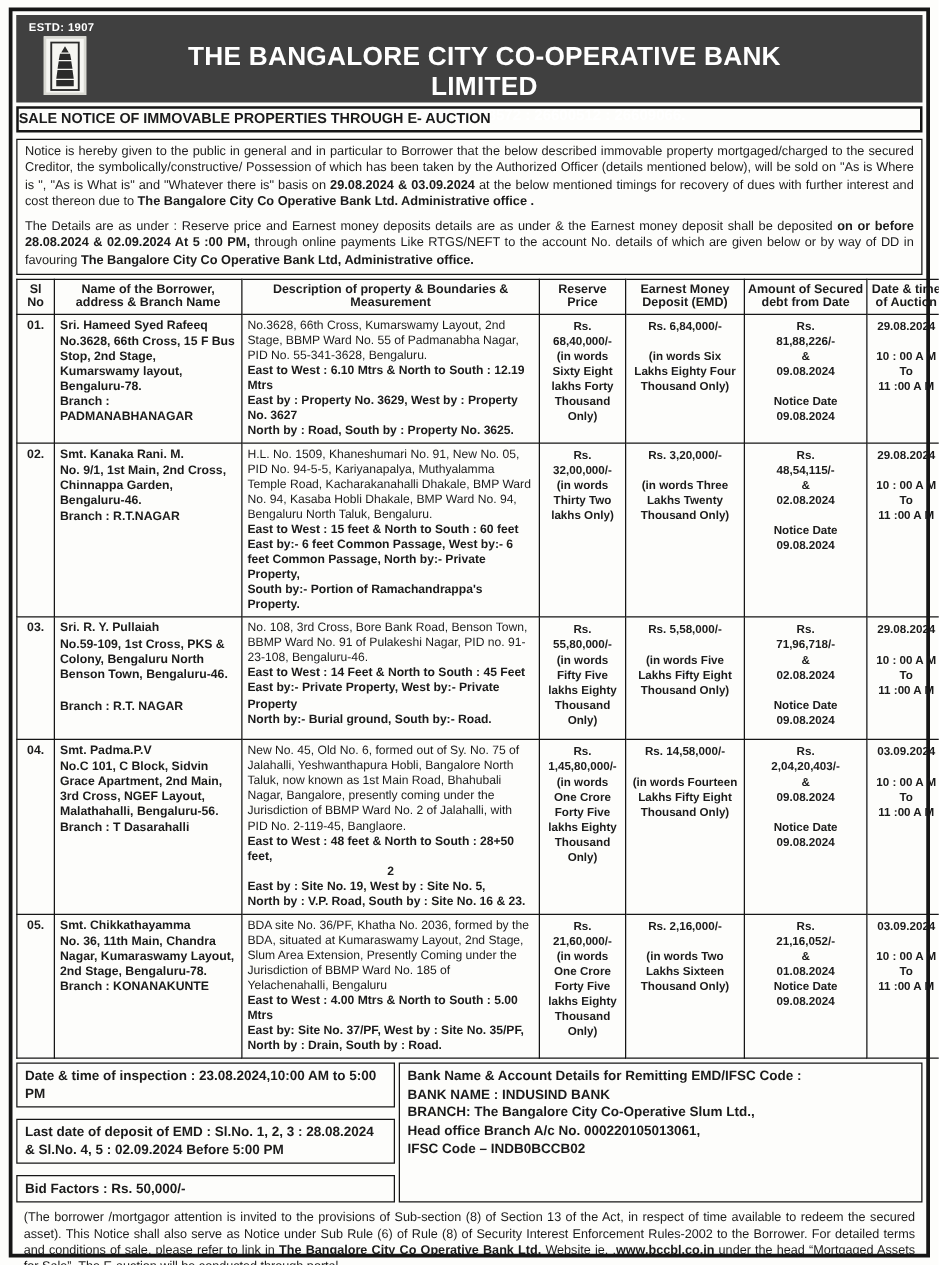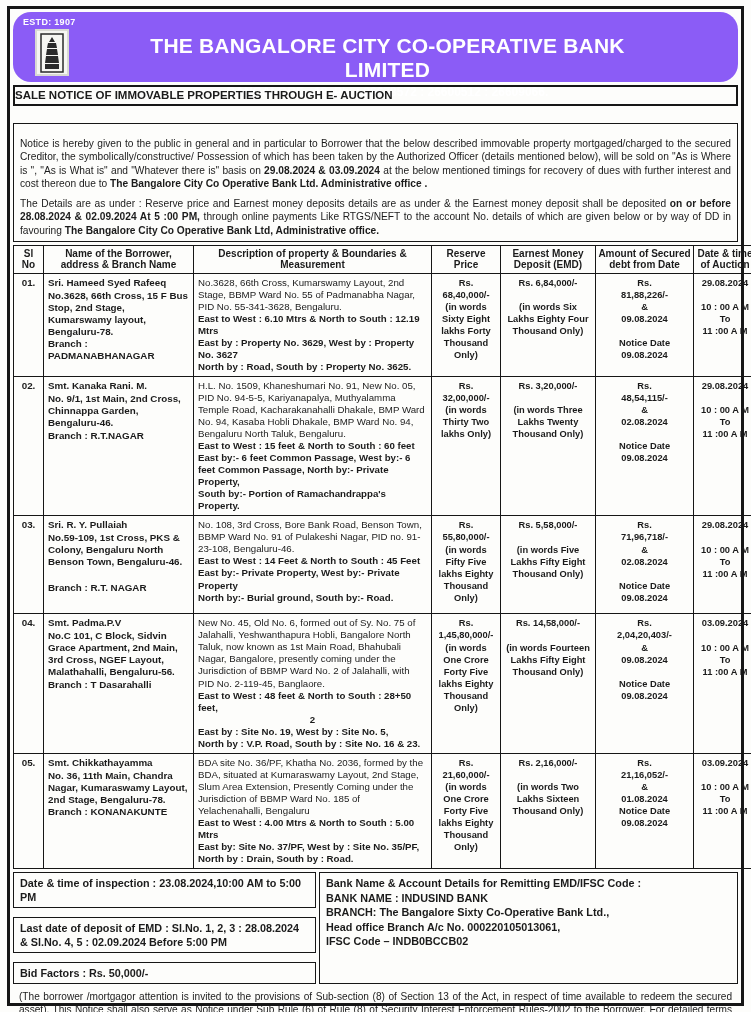--- a/index.html
+++ b/index.html
@@ -15,25 +15,24 @@
     background:#fdfdfb;
   }
   .frame {
     width:100%; height:100%;
     border:3px solid #161616;
     padding:3px;
     display:flex; flex-direction:column;
   }
   
   .header-band {
-    background:#8b5cf6; color:#fff;
+    background:#404040; color:#fff;
     display:flex; align-items:stretch;
     padding:4px 8px 6px 8px;
     min-height:70px;
-    border-radius:18px;
   }
   .logo-col { width:84px; display:flex; flex-direction:column; align-items:flex-start; }
   .estd { font-size:9px; font-weight:bold; letter-spacing:.3px; margin:1px 0 2px 2px; }
   .logo-box {
     width:34px; height:48px; background:#f6f6f2; border:2px solid #d9d9d3;
     margin-left:14px; display:flex; align-items:center; justify-content:center;
   }
   .title-col { flex:1; text-align:center; padding-right:60px; }
   .bank-title { font-size:21px; font-weight:800; letter-spacing:.2px; margin-top:18px; }
   .bank-sub { font-size:12px; font-weight:bold; margin-top:3px; }
@@ -44,22 +43,22 @@
     padding:2px 0 3px 0;
   }
   
   .intro-box {
     border:2px solid #161616; margin-top:3px;
     font-weight:800; font-size:12.3px; line-height:1.28;
     text-align:justify; padding:2px 6px 3px 6px;
   }
   
   .paras-box {
-    border:1.5px solid #161616; margin-top:17px;
-    padding:13px 6px 4px 6px;
+    border:1.5px solid #161616; margin-top:5px;
+    padding:3px 6px 4px 6px;
     font-size:10.2px; line-height:1.3; text-align:justify;
   }
   .paras-box p + p { margin-top:7px; }
   
   table.auction {
     border-collapse:collapse; width:100%; margin-top:3px;
     table-layout:fixed;
   }
   table.auction th, table.auction td {
     border:1.5px solid #161616; vertical-align:top;
@@ -354,21 +353,21 @@
 
     <div class="info-row">
       <div class="info-left">
         <div class="info-cell">Date &amp; time of inspection :  23.08.2024,10:00 AM to 5:00 PM</div>
         <div class="info-cell">Last date of deposit of EMD : Sl.No. 1, 2, 3 : 28.08.2024 &amp; Sl.No. 4, 5 : 02.09.2024 Before 5:00 PM</div>
         <div class="info-cell">Bid Factors : Rs. 50,000/-</div>
       </div>
       <div class="info-right">
           <div>Bank  Name &amp; Account Details for Remitting EMD/IFSC Code :</div>
           <div>BANK NAME :  INDUSIND BANK</div>
-          <div>BRANCH: The Bangalore Sixty Co-Operative Bank Ltd.,</div>
+          <div>BRANCH: The Bangalore City Co-Operative Slum Ltd.,</div>
           <div>Head office Branch A/c No.  000220105013061,</div>
           <div>IFSC Code – INDB0BCCB02</div>
         </div>
     </div>
 
     <div class="terms"><span>(The borrower /mortgagor attention is invited to the provisions of Sub-section (8) of Section 13 of the Act, in respect of time available to redeem the secured  asset).  This  Notice  shall  also  serve  as  Notice  under  Sub  Rule  (6)  of  Rule  (8)  of  Security  Interest  Enforcement  Rules-2002  to  the Borrower.  For  detailed  terms  and  conditions  of  sale,  please  refer  to  link  in  </span><b>The  Bangalore  City  Co  Operative  Bank  Ltd.</b><span> Website ie. ,</span><b>www.bccbl.co.in</b><span> under the head “Mortgaged Assets for Sale”. The E-auction will be conducted through portal </span></div>
 
   </div>
 </div>
 

